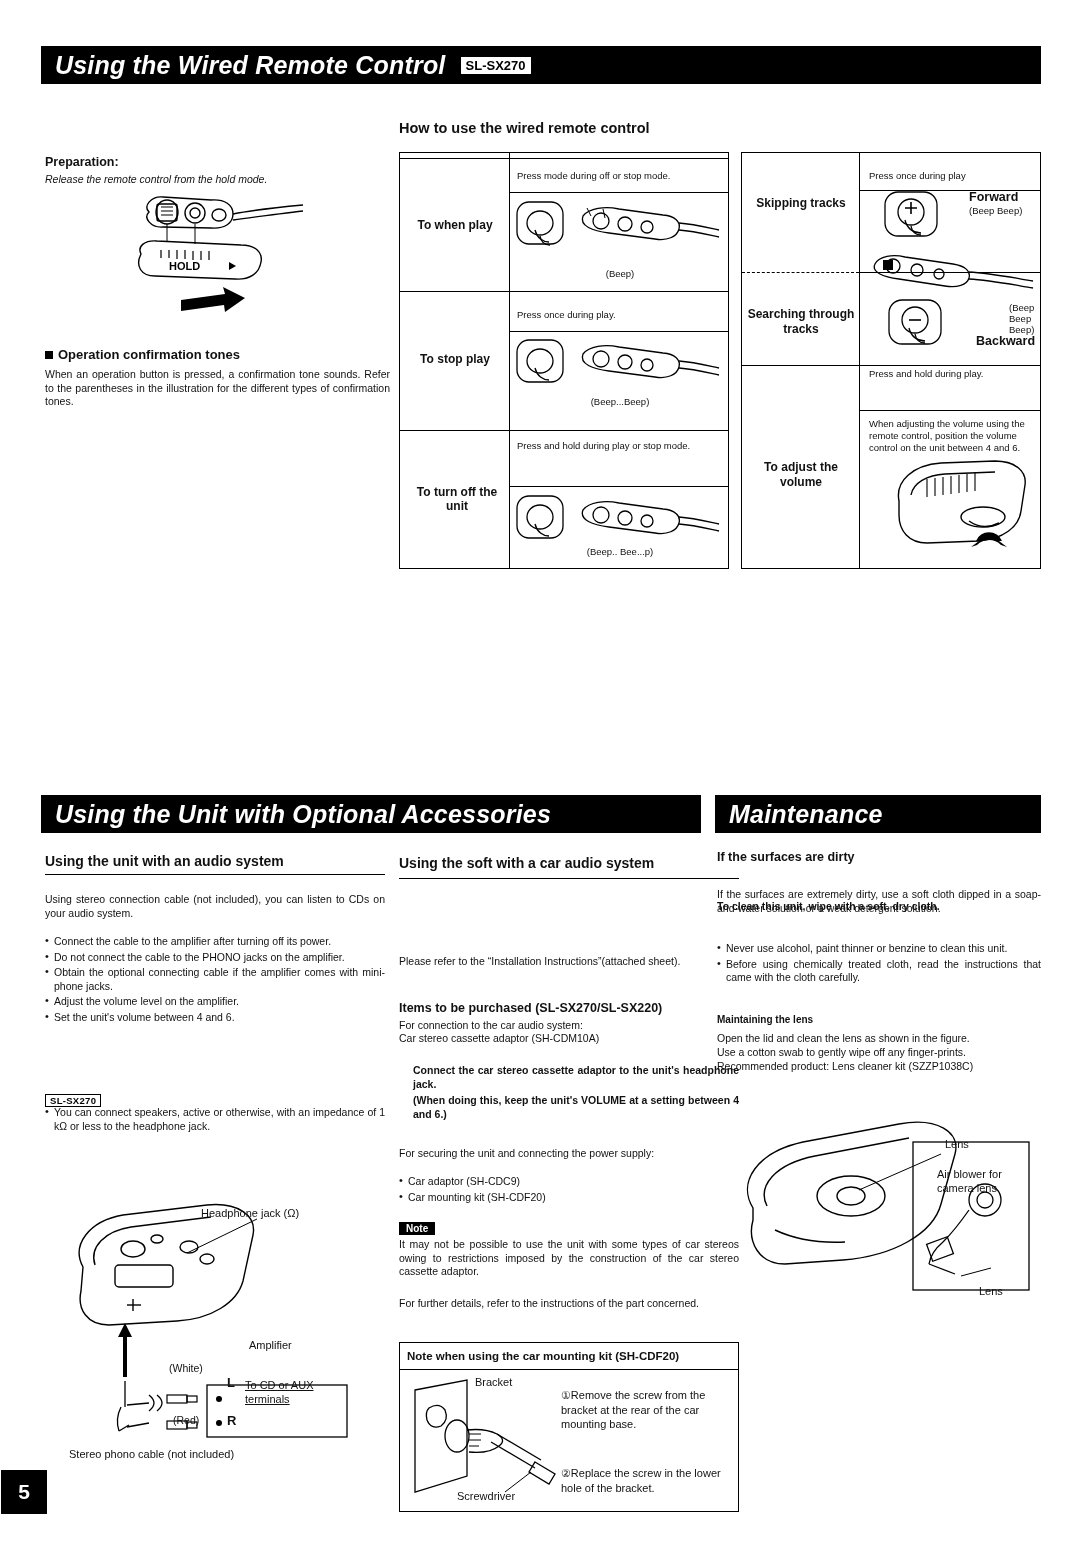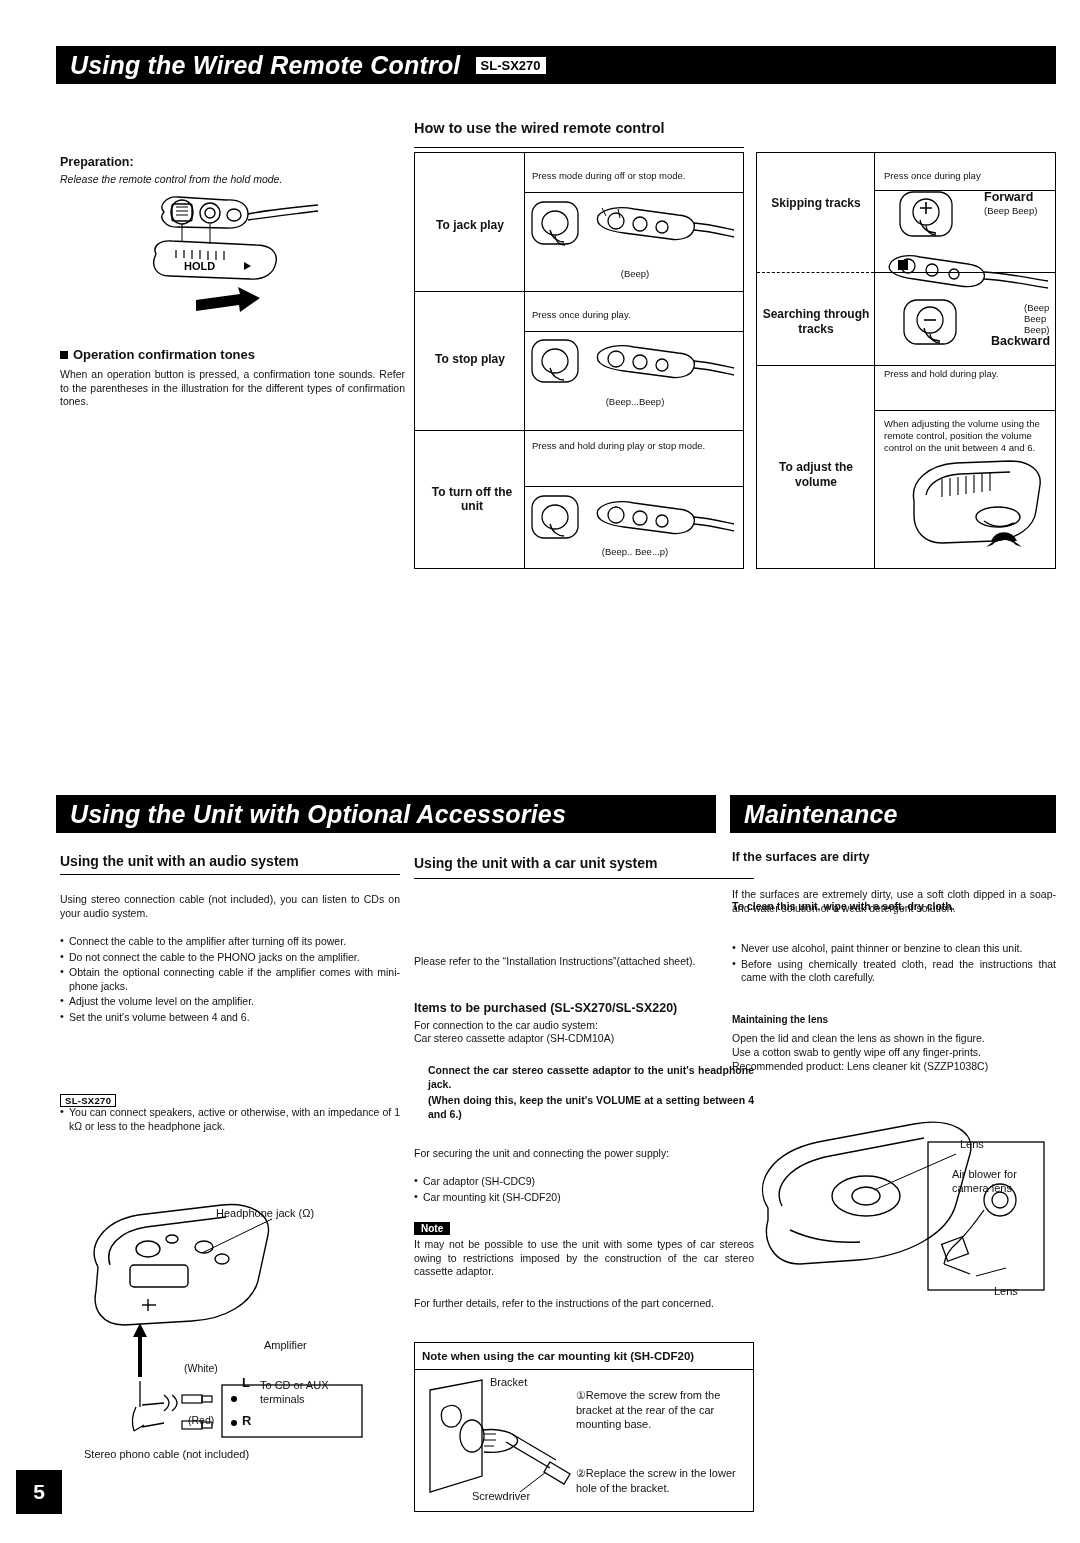--- a/index.html
+++ b/index.html
@@ -4,21 +4,21 @@
 <style>
   html, body { margin:0; padding:0; }
   body {
     width:1080px; height:1543px;
     background:#ffffff;
     font-family:"Liberation Sans", sans-serif;
     color:#111;
     position:relative;
     overflow:hidden;
   }
-  .page { position:absolute; left:16px; top:0; width:974px; height:1543px; }
+  .page { position:absolute; left:1px; top:0; width:974px; height:1543px; }
 
   
   .banner {
     position:absolute;
     background:#000;
     color:#fff;
     display:flex;
     align-items:center;
     padding:0 14px;
     box-sizing:border-box;
@@ -138,34 +138,34 @@
         <path d="M74 36 v20"></path>
       </g>
     </svg>
   </div>
 
   <div class="h3" style="left:44px; top:347px; width:340px; font-size:13px;">
     <span style="display:inline-block;width:8px;height:8px;background:#000;margin-right:5px;"></span><span>Operation confirmation tones</span>
   </div>
   <div class="t" style="left:44px; top:368px; width:345px;">When an operation button is pressed, a confirmation tone sounds. Refer to the parentheses in the illustration for the different types of confirmation tones.</div>
 
-  <div class="h2 h-under" style="left:398px; top:120px; width:330px; padding-bottom:11px;">How to use the wired remote control</div>
+  <div class="h2 h-under" style="left:398px; top:120px; width:330px; padding-bottom:22px;">How to use the wired remote control</div>
 
   <div class="box" style="left:398px; top:152px; width:330px; height:417px;"></div>
 
   <div class="cellline" style="left:508px; top:152px; width:1px; height:417px;"></div>
 
   <div class="cellline" style="left:398px; top:291px; width:330px; height:1px;"></div>
   <div class="cellline" style="left:398px; top:430px; width:330px; height:1px;"></div>
 
   <div class="cellline" style="left:508px; top:192px; width:220px; height:1px;"></div>
   <div class="cellline" style="left:508px; top:331px; width:220px; height:1px;"></div>
   <div class="cellline" style="left:508px; top:486px; width:220px; height:1px;"></div>
 
-  <div class="capb" style="left:404px; top:218px; width:100px; text-align:center;">To jack play</div>
+  <div class="capb" style="left:404px; top:218px; width:100px; text-align:center;">To when play</div>
   <div class="cap" style="left:516px; top:170px; width:206px;">Press mode during off or stop mode.</div>
   <div class="cap" style="left:516px; top:268px; width:206px; text-align:center;">(Beep)</div>
 
   <div class="capb" style="left:404px; top:352px; width:100px; text-align:center;">To stop play</div>
   <div class="cap" style="left:516px; top:309px; width:206px;">Press once during play.</div>
   <div class="cap" style="left:516px; top:396px; width:206px; text-align:center;">(Beep...Beep)</div>
 
   <div class="capb" style="left:404px; top:485px; width:104px; text-align:center;">To turn off the unit</div>
   <div class="cap" style="left:516px; top:440px; width:206px;">Press and hold during play or stop mode.</div>
   <div class="cap" style="left:516px; top:546px; width:206px; text-align:center;">(Beep.. Bee...p)</div>
@@ -379,24 +379,24 @@
       </g>
     </svg>
   </div>
 
   <div class="cap" style="left:200px; top:1207px; width:160px; font-size:11px;">Headphone jack (Ω)</div>
   <div class="cap" style="left:248px; top:1339px; width:120px; font-size:11px;">Amplifier</div>
   <div class="cap" style="left:168px; top:1362px; width:56px; font-size:10.5px;">(White)</div>
   <div class="cap" style="left:172px; top:1414px; width:56px; font-size:10.5px;">(Red)</div>
   <div class="capb" style="left:226px; top:1376px; width:20px; font-size:13px;">L</div>
   <div class="capb" style="left:226px; top:1414px; width:20px; font-size:13px;">R</div>
-  <div class="cap" style="left:244px; top:1378px; width:104px; font-size:11px; line-height:14px;">To CD or AUX terminals</div>
+  <div class="cap" style="left:244px; top:1378px; width:104px; font-size:11px; line-height:14px;text-decoration:underline;">To CD or AUX terminals</div>
   <div class="cap" style="left:68px; top:1448px; width:230px; font-size:11px;">Stereo phono cable (not included)</div>
 
-  <div class="h2 h-under" style="left:398px; top:853px; width:340px; font-size:14px; padding-bottom:5px; line-height:20px;">Using the unit with a car unit system</div>
+  <div class="h2 h-under" style="left:398px; top:853px; width:340px; font-size:14px; padding-bottom:5px; line-height:20px;">Using the soft with a car audio system</div>
 
   <div class="t" style="left:398px; top:955px; width:340px;">Please refer to the “Installation Instructions”(attached sheet).</div>
 
   <div class="h3" style="left:398px; top:1001px; width:340px; font-size:12.5px;">Items to be purchased (SL-SX270/SL-SX220)</div>
   <div class="t lead" style="left:398px; top:1019px; width:340px;">For connection to the car audio system:</div>
   <div class="t lead" style="left:398px; top:1032px; width:340px;">Car stereo cassette adaptor (SH-CDM10A)</div>
 
   <div class="t" style="left:412px; top:1064px; width:326px; font-weight:bold;">Connect the car stereo cassette adaptor to the unit's headphone jack.</div>
   <div class="t" style="left:412px; top:1094px; width:326px; font-weight:bold;">(When doing this, keep the unit's VOLUME at a setting between 4 and 6.)</div>
 

